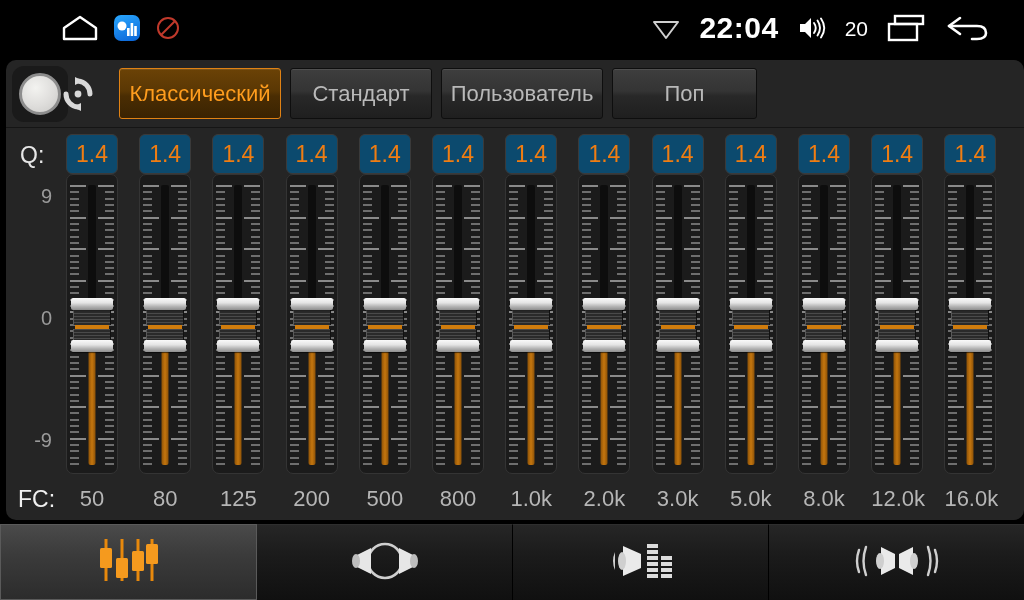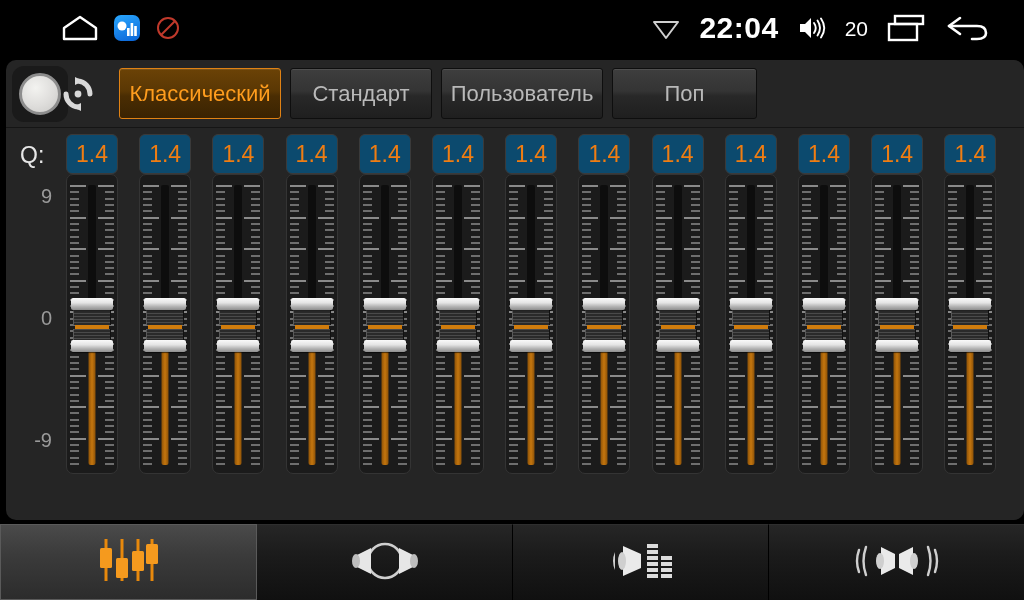--- a/index.html
+++ b/index.html
@@ -1692,20 +1692,36 @@
                 <div class="thumb-body up"></div>
                 <div class="thumb-body dn"></div>
                 <div class="thumb-line"></div>
                 <div class="thumb-cap top"></div>
                 <div class="thumb-cap bot"></div>
               </div>
             </div>
           </div>
         </div>
 
+      <div class="fc-row" id="fc-row">
+        <span class="fc-label">FC:</span>
+      <div class="fc-val" style="left: 60px;">50</div>
+          <div class="fc-val" style="left: 133.2px;">80</div>
+          <div class="fc-val" style="left: 206.4px;">125</div>
+          <div class="fc-val" style="left: 279.6px;">200</div>
+          <div class="fc-val" style="left: 352.8px;">500</div>
+          <div class="fc-val" style="left: 426px;">800</div>
+          <div class="fc-val" style="left: 499.2px;">1.0k</div>
+          <div class="fc-val" style="left: 572.4px;">2.0k</div>
+          <div class="fc-val" style="left: 645.6px;">3.0k</div>
+          <div class="fc-val" style="left: 718.8px;">5.0k</div>
+          <div class="fc-val" style="left: 792px;">8.0k</div>
+          <div class="fc-val" style="left: 865.2px;">12.0k</div>
+          <div class="fc-val" style="left: 938.4px;">16.0k</div>
+        </div>
     </div>
   </div>
 
   <div class="tabbar" id="tabbar">
       <div class="tab active">
         <span><svg width="70" height="50" viewBox="0 0 70 50">
             <g stroke="#e8890c" stroke-width="3">
               <line x1="12" y1="4" x2="12" y2="46"></line>
               <line x1="28" y1="4" x2="28" y2="46"></line>
               <line x1="44" y1="4" x2="44" y2="46"></line>

